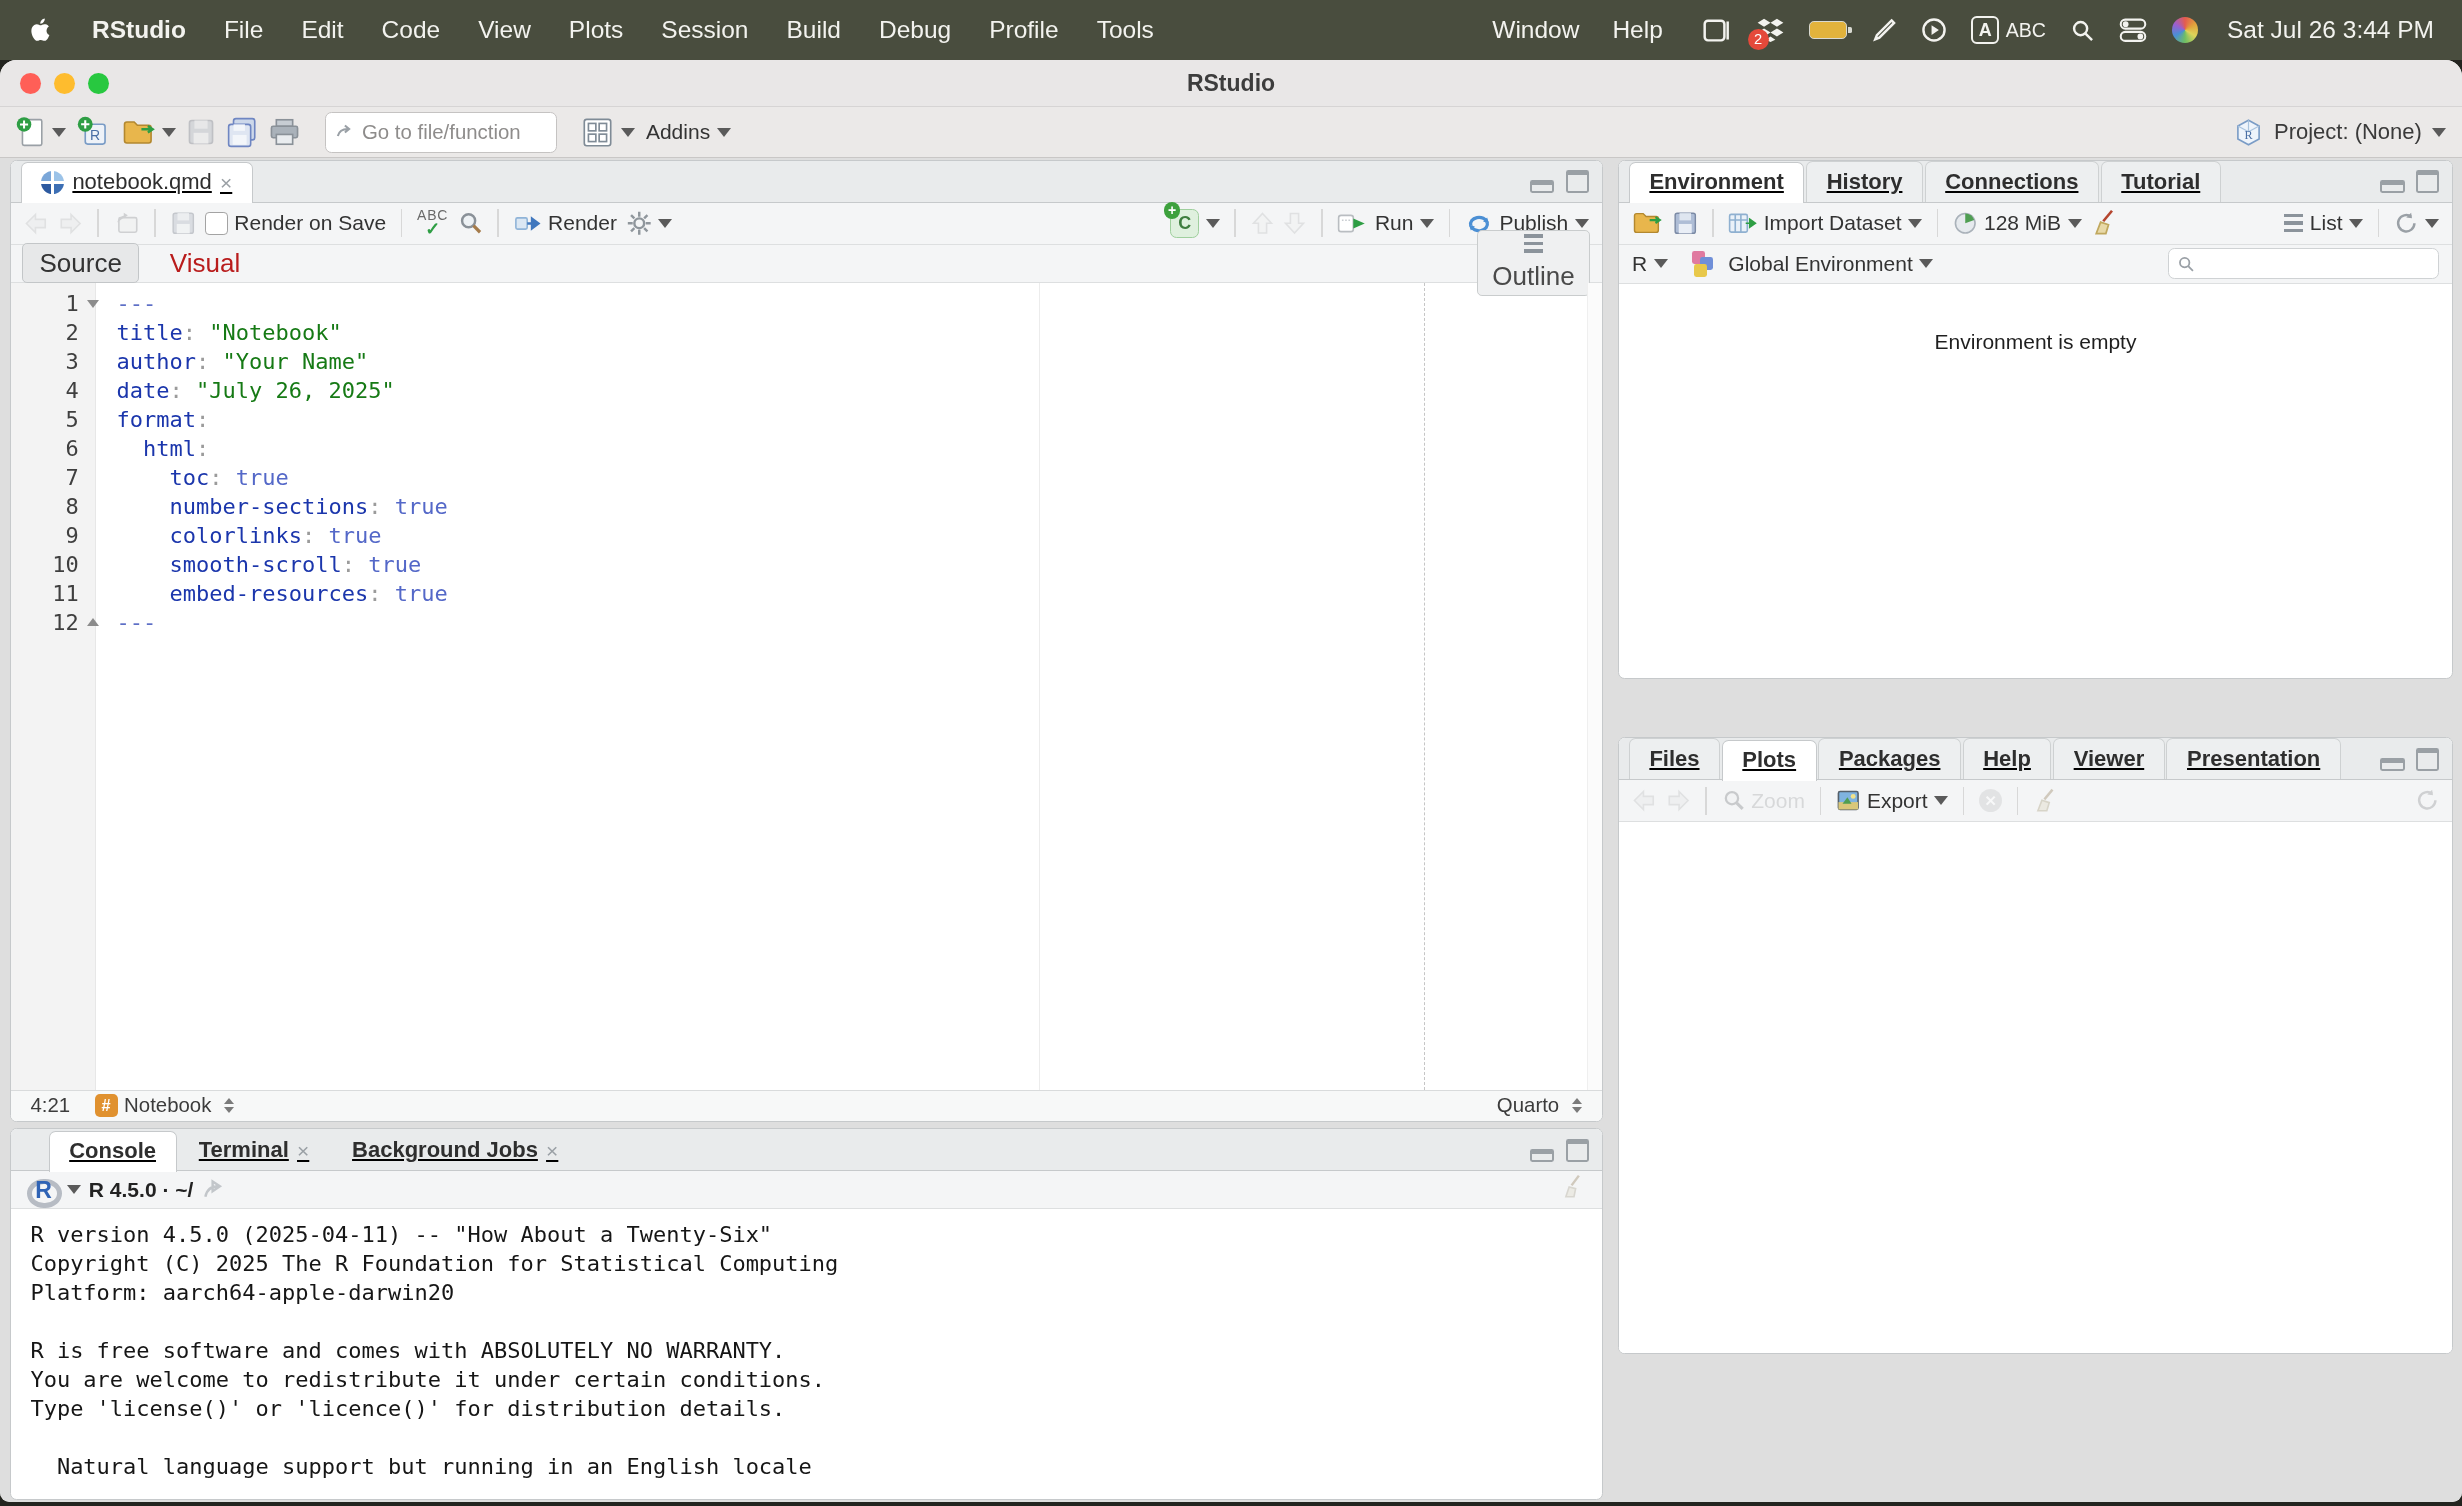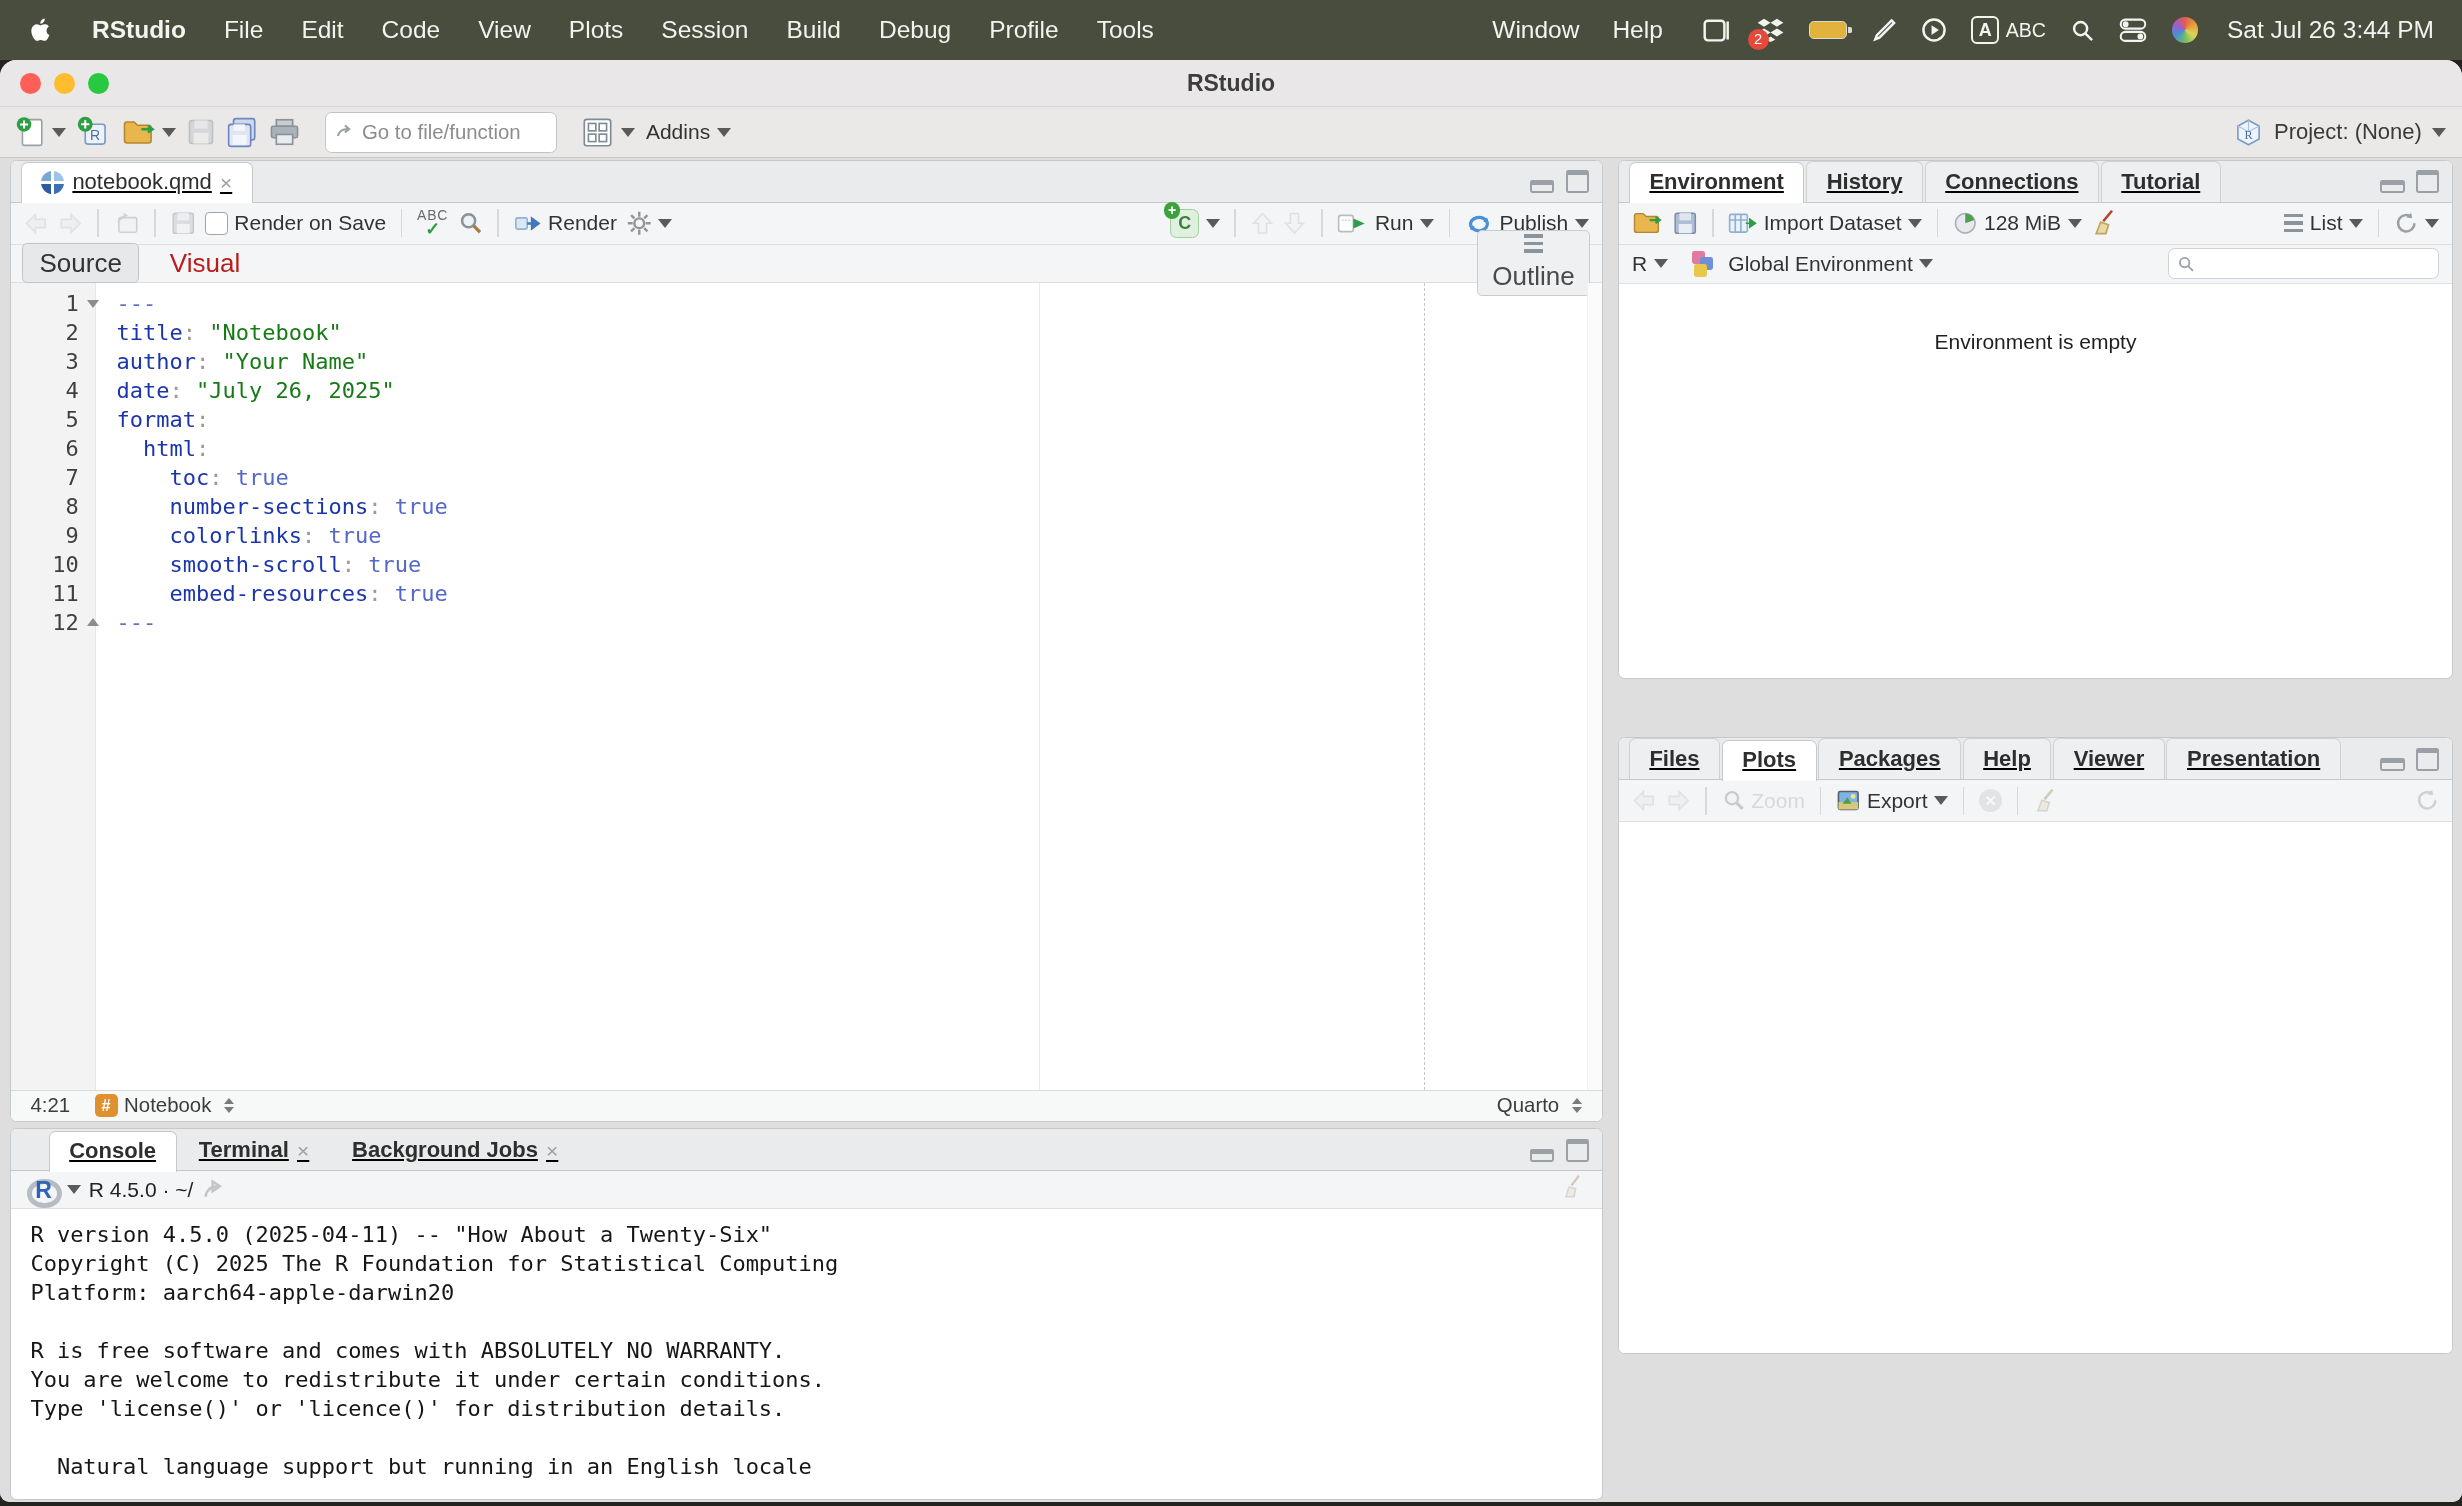--- a/index.html
+++ b/index.html
@@ -512,21 +512,21 @@
             </span>
           </span>
         <span class="minmax">
           <span class="mm1"></span>
           <span class="mm2"></span>
         </span>
       </div>
       <div class="console-head">
         <span class="rlogo"></span>
         <span class="caret"></span>
-        <span style="font-weight:400;">R 4.5.0 · ~/</span>
+        <span style="font-weight:700;">R 4.5.0 · ~/</span>
         <span class="icon-btn">
           <svg class="ic" width="24.5" height="21" viewBox="0 0 30 26">
               <path d="M4 22c2-10 9-13 16-13M13 3l9 6-9 6z" fill="none" stroke="#c2c6ca" stroke-width="3"></path>
             </svg>
         </span>
         <span class="right" style="margin-left:auto;">
           <span class="icon-btn dim">
             <svg class="ic" width="26" height="26" viewBox="0 0 32 32">
                 <line x1="22" y1="2" x2="13" y2="14" stroke="#b98c3f" stroke-width="3"></line>
                 <path d="M6 28l4-12 8 2-2 10z" fill="#e8dcb4" stroke="#b9ad84" stroke-width="2"></path>

